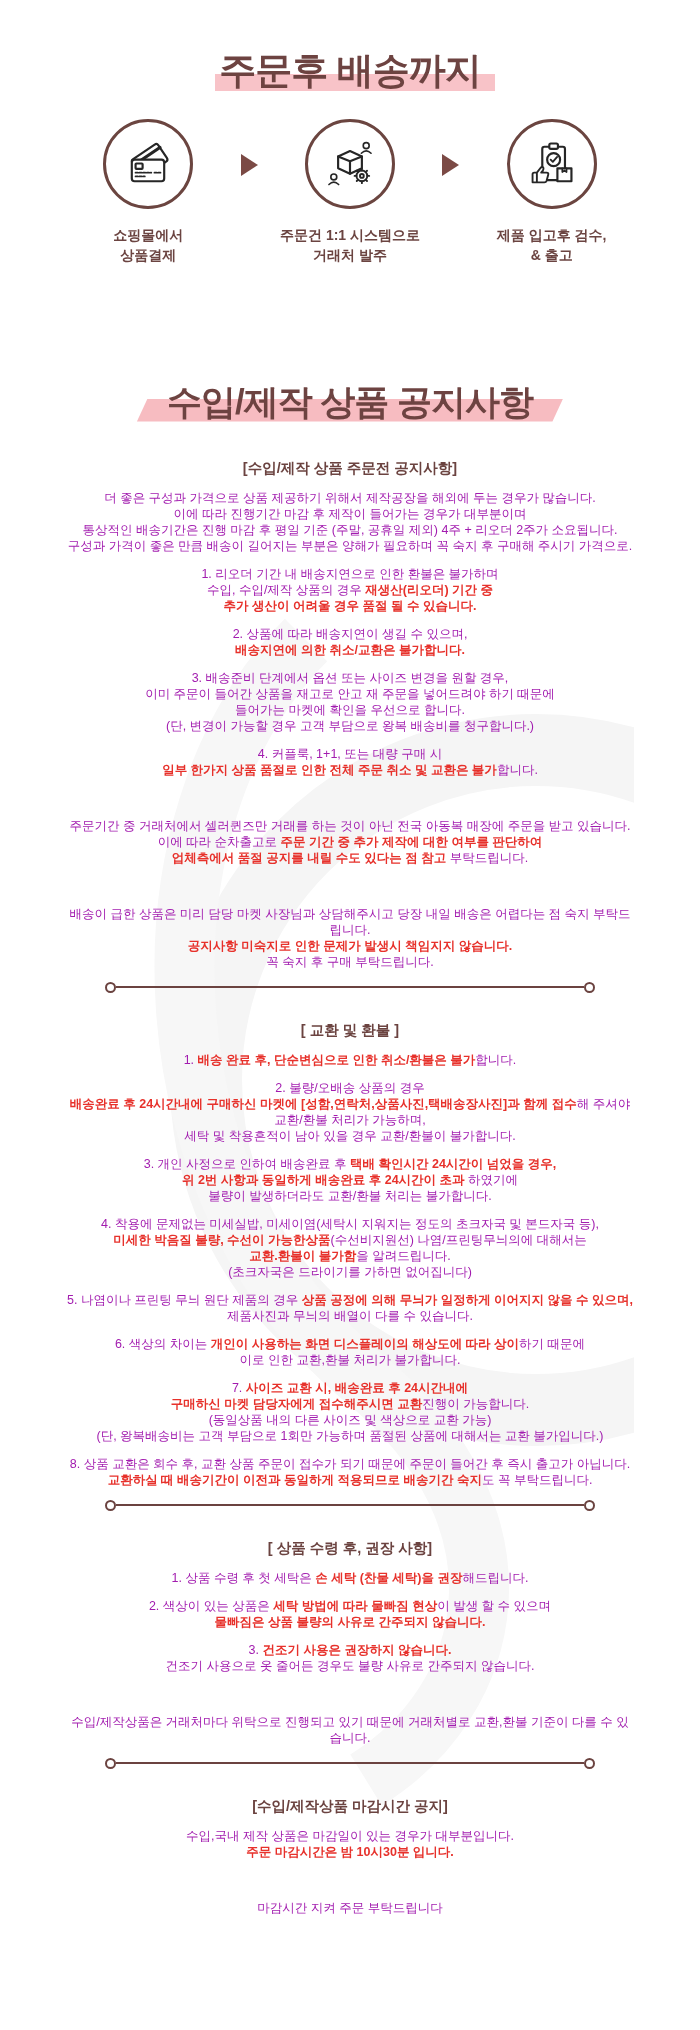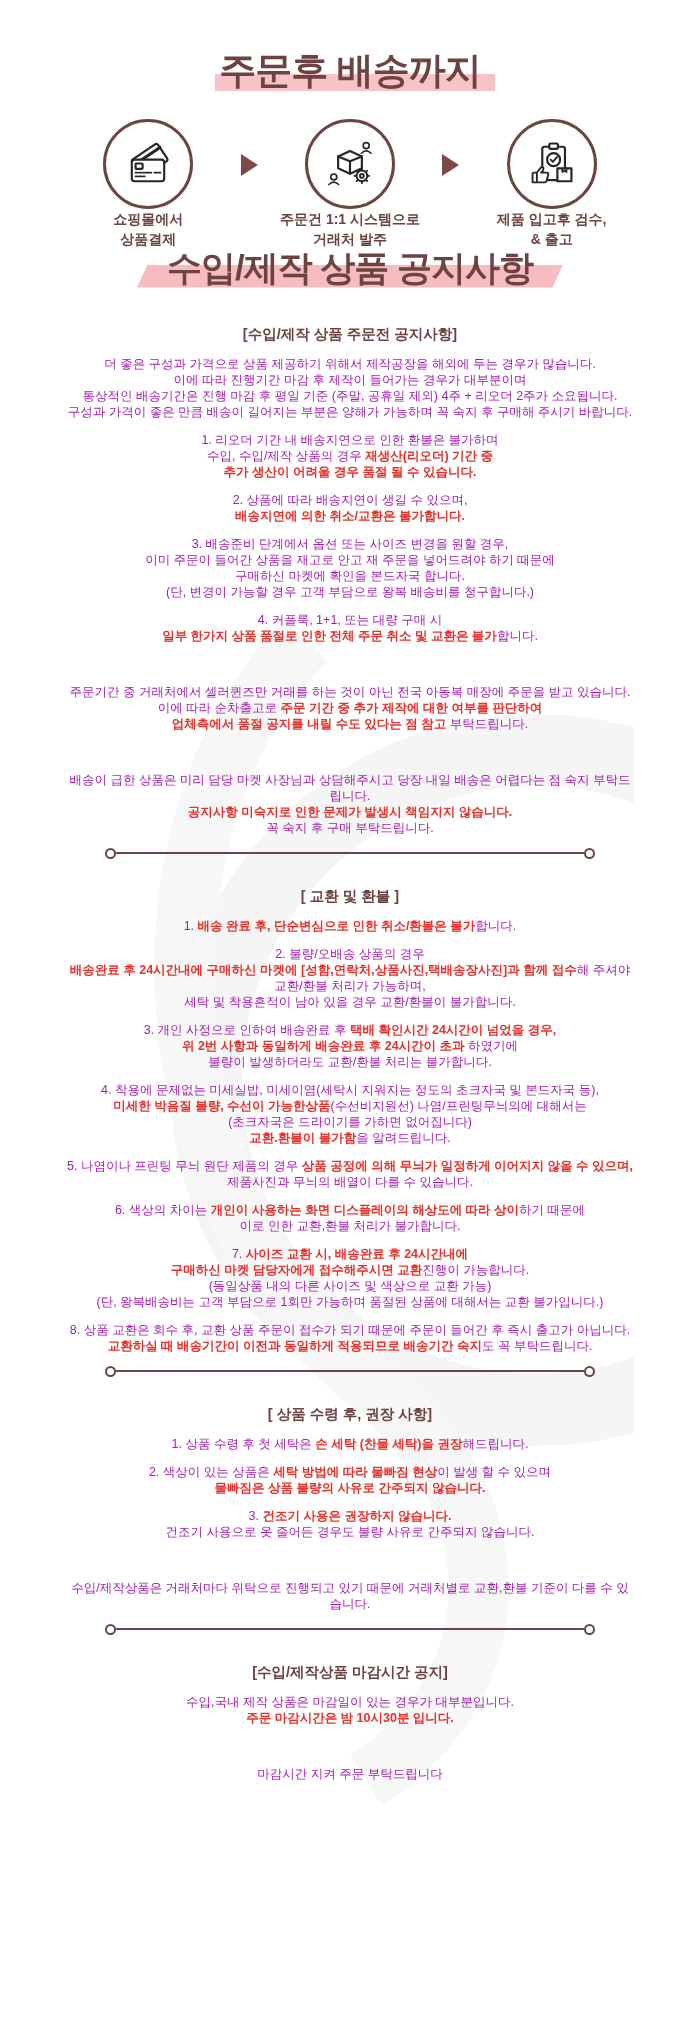--- a/index.html
+++ b/index.html
@@ -15,29 +15,29 @@
   .hero-title-wrap{position:relative;display:inline-block;line-height:1;}
   .hero-band{position:absolute;left:-4px;right:-14px;bottom:-2px;height:17px;background:#f8c3c8;z-index:0;}
   .hero-title-text{position:relative;z-index:1;font-size:37px;font-weight:800;color:#6d4341;letter-spacing:-1px;}
   .steps{display:flex;justify-content:center;align-items:flex-start;gap:10px;margin-top:30px;}
   .step{width:178px;}
   .step-circle{
     width:84px;height:84px;border:3px solid #6b4540;border-radius:50%;
     background:#fff;margin:0 auto;display:flex;align-items:center;justify-content:center;
   }
   .step-circle svg{width:54px;height:54px;}
-  .step-label{margin-top:0;font-size:14px;font-weight:700;color:#6b4441;line-height:1.45;}
+  .step-label{margin-top:16px;font-size:14px;font-weight:700;color:#6b4441;line-height:1.45;}
   .arrow{
     width:0;height:0;margin-top:35px;
     border-top:11px solid transparent;border-bottom:11px solid transparent;
     border-left:17px solid #7b4a45;
   }
 
   
-  .notice-title-wrap{position:relative;display:inline-block;line-height:1;}
+  .notice-title-wrap{position:relative;display:inline-block;margin-top:118px;line-height:1;}
   .notice-band{
     position:absolute;left:-30px;right:-30px;bottom:-3px;height:23px;background:#f7bcc1;z-index:0;
     clip-path:polygon(2.5% 0,100% 0,97.5% 100%,0% 100%);
   }
   .notice-title-text{position:relative;z-index:1;font-size:35px;font-weight:800;color:#6d4341;letter-spacing:-1px;}
 
   
   .notice-blocks{margin-top:40px;padding-bottom:70px;}
   .nblock + .nblock{margin-top:12px;}
   .sec-header{font-size:14.5px;font-weight:700;color:#6b4340;margin:28px 0 8px;}
@@ -159,35 +159,35 @@
       </div>
     </div>
 
     
     <div class="notice-blocks" id="notice-blocks">
         <div class="sec-header nblock">[수입/제작 상품 주문전 공지사항]</div>
         <div class="para nblock">
           <div class="line"><span class="g">더 좋은 구성과 가격으로 상품 제공하기 위해서 제작공장을 해외에 두는 경우가 많습니다.</span></div>
           <div class="line"><span class="g">이에 따라 진행기간 마감 후 제작이 들어가는 경우가 대부분이며</span></div>
           <div class="line"><span class="g">통상적인 배송기간은 진행 마감 후 평일 기준 (주말, 공휴일 제외) 4주 + 리오더 2주가 소요됩니다.</span></div>
-          <div class="line"><span class="g">구성과 가격이 좋은 만큼 배송이 길어지는 부분은 양해가 가능하며 꼭 숙지 후 구매해 주시기 바랍니다.</span></div>
+          <div class="line"><span class="g">구성과 가격이 좋은 만큼 배송이 길어지는 부분은 양해가 필요하며 꼭 숙지 후 구매해 주시기 가격으로.</span></div>
         </div>
         <div class="para nblock">
           <div class="line"><span class="g">1. 리오더 기간 내 배송지연으로 인한 환불은 불가하며</span></div>
           <div class="line"><span class="g">수입, 수입/제작 상품의 경우 </span><span class="r">재생산(리오더) 기간 중</span></div>
           <div class="line"><span class="r">추가 생산이 어려울 경우 품절 될 수 있습니다.</span></div>
         </div>
         <div class="para nblock">
           <div class="line"><span class="g">2. 상품에 따라 배송지연이 생길 수 있으며,</span></div>
           <div class="line"><span class="r">배송지연에 의한 취소/교환은 불가합니다.</span></div>
         </div>
         <div class="para nblock">
           <div class="line"><span class="g">3. 배송준비 단계에서 옵션 또는 사이즈 변경을 원할 경우,</span></div>
           <div class="line"><span class="g">이미 주문이 들어간 상품을 재고로 안고 재 주문을 넣어드려야 하기 때문에</span></div>
-          <div class="line"><span class="g">구매하신 마켓에 확인을 본드자국 합니다.</span></div>
+          <div class="line"><span class="g">들어가는 마켓에 확인을 우선으로 합니다.</span></div>
           <div class="line"><span class="g">(단, 변경이 가능할 경우 고객 부담으로 왕복 배송비를 청구합니다.)</span></div>
         </div>
         <div class="para nblock">
           <div class="line"><span class="g">4. 커플룩, 1+1, 또는 대량 구매 시</span></div>
           <div class="line"><span class="r">일부 한가지 상품 품절로 인한 전체 주문 취소 및 교환은 불가</span><span class="g">합니다.</span></div>
         </div>
         <div class="spacer nblock"></div>
         <div class="para nblock">
           <div class="line"><span class="g">주문기간 중 거래처에서 셀러퀸즈만 거래를 하는 것이 아닌 전국 아동복 매장에 주문을 받고 있습니다.</span></div>
           <div class="line"><span class="g">이에 따라 순차출고로 </span><span class="r">주문 기간 중 추가 제작에 대한 여부를 판단하여</span></div>
@@ -215,22 +215,22 @@
           <div class="line"><span class="g">세탁 및 착용흔적이 남아 있을 경우 교환/환불이 불가합니다.</span></div>
         </div>
         <div class="para nblock">
           <div class="line"><span class="g">3. 개인 사정으로 인하여 배송완료 후 </span><span class="r">택배 확인시간 24시간이 넘었을 경우,</span></div>
           <div class="line"><span class="r">위 2번 사항과 동일하게 </span><span class="r">배송완료 후 24시간이 초과</span><span class="g"> 하였기에</span></div>
           <div class="line"><span class="g">불량이 발생하더라도 교환/환불 처리는 불가합니다.</span></div>
         </div>
         <div class="para nblock">
           <div class="line"><span class="g">4. 착용에 문제없는 미세실밥, 미세이염(세탁시 지워지는 정도의 초크자국 및 본드자국 등),</span></div>
           <div class="line"><span class="r">미세한 박음질 불량, 수선이 가능한상품</span><span class="g">(수선비지원선) 나염/프린팅무늬의에 대해서는</span></div>
+          <div class="line"><span class="r">교환.환불이 불가함</span><span class="g">을 알려드립니다.</span></div>
           <div class="line"><span class="g">(초크자국은 드라이기를 가하면 없어집니다)</span></div>
-          <div class="line"><span class="r">교환.환불이 불가함</span><span class="g">을 알려드립니다.</span></div>
         </div>
         <div class="para nblock">
           <div class="line"><span class="g">5. 나염이나 프린팅 무늬 원단 제품의 경우 </span><span class="r">상품 공정에 의해 무늬가 일정하게 이어지지 않을 수 있으며,</span></div>
           <div class="line"><span class="g">제품사진과 무늬의 배열이 다를 수 있습니다.</span></div>
         </div>
         <div class="para nblock">
           <div class="line"><span class="g">6. 색상의 차이는 </span><span class="r">개인이 사용하는 화면 디스플레이의 해상도에 따라 상이</span><span class="g">하기 때문에</span></div>
           <div class="line"><span class="g">이로 인한 교환,환불 처리가 불가합니다.</span></div>
         </div>
         <div class="para nblock">

